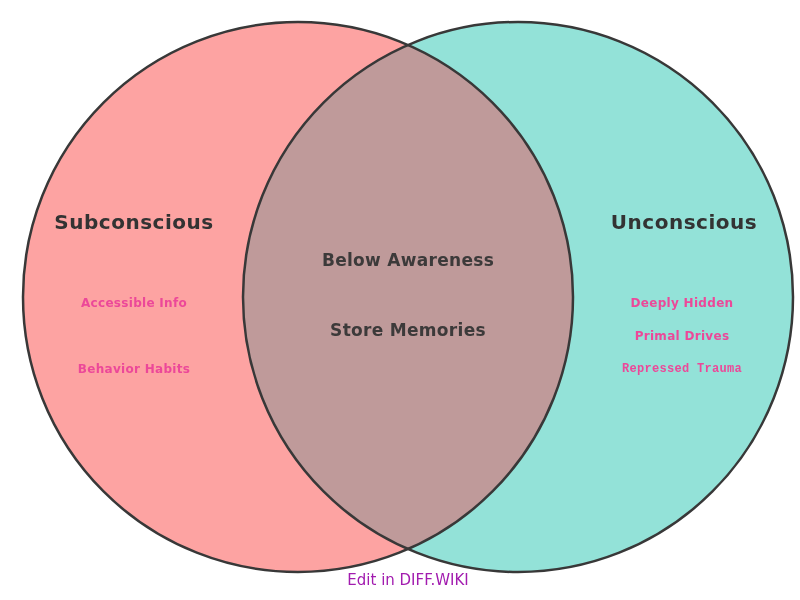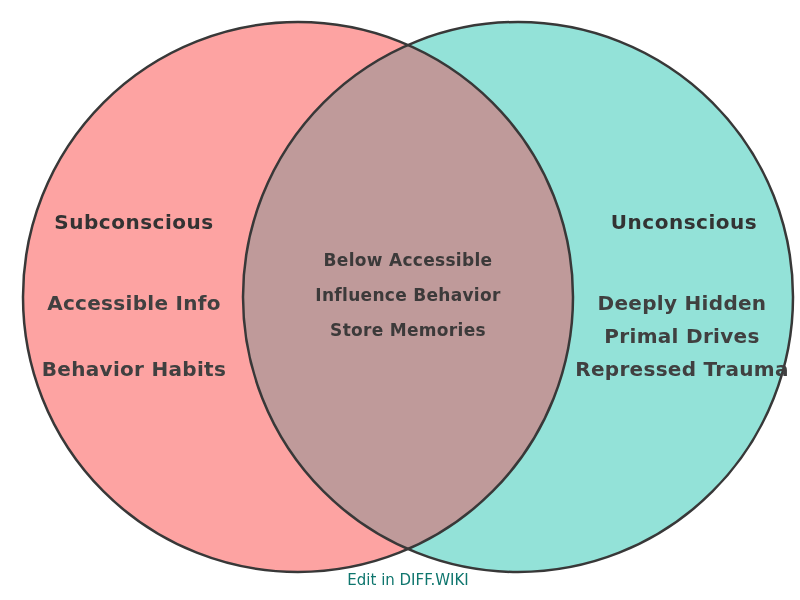--- a/index.html
+++ b/index.html
@@ -27,36 +27,36 @@
     white-space: nowrap;
     font-weight: bold;
     text-align: center;
   }
   .set-title {
     font-size: 20px;
     color: #333333;
     letter-spacing: 0.5px;
   }
   .set-item {
-    font-size: 20px;
-    color: #404040;
+    font-size: 12px;
+    color: #ec4899;
     letter-spacing: 0.3px;
   }
   .overlap-item {
     font-size: 17px;
     color: #3c3a3a;
     letter-spacing: 0.3px;
   }
   .footer-link {
     position: absolute;
     transform: translate(-50%, -50%);
     white-space: nowrap;
     font-size: 15px;
     font-weight: normal;
-    color: #0f766e;
+    color: #a21caf;
     cursor: pointer;
   }
 </style>
 </head>
 <body>
 
 <div class="stage">
 
   <svg width="800" height="600" viewBox="0 0 800 600">
 
@@ -68,21 +68,20 @@
     <circle cx="510" cy="297" r="275" fill="none" stroke-width="2.5" stroke="#383838"></circle>
   </svg>
 
   <div class="vtext set-title" style="left:126px; top:222px;">Subconscious</div>
   <div class="vtext set-item" style="left:126px; top:303px;">Accessible Info</div>
   <div class="vtext set-item" style="left:126px; top:369px;">Behavior Habits</div>
 
   <div class="vtext set-item" style="left:674px; top:303px;">Deeply Hidden</div>
   <div class="vtext set-title" style="left:676px; top:222px;">Unconscious</div>
   <div class="vtext set-item" style="left:674px; top:336px;">Primal Drives</div>
-  <div class="vtext set-item" style="left:674px; top:369px;">Repressed Trauma</div>
+  <div class="vtext set-item" style="left:674px; top:369px;font-family:Liberation Mono, monospace;">Repressed Trauma</div>
 
-  <div class="vtext overlap-item" style="left:400px; top:260px;">Below Accessible</div>
-  <div class="vtext overlap-item" style="left:400px; top:295px;">Influence Behavior</div>
+  <div class="vtext overlap-item" style="left:400px; top:260px;">Below Awareness</div>
   <div class="vtext overlap-item" style="left:400px; top:330px;text-align:right;">Store Memories</div>
 
   <div class="footer-link" style="left:400px; top:580px;">Edit in DIFF.WIKI</div>
 
 </div>
 
 </body></html>

